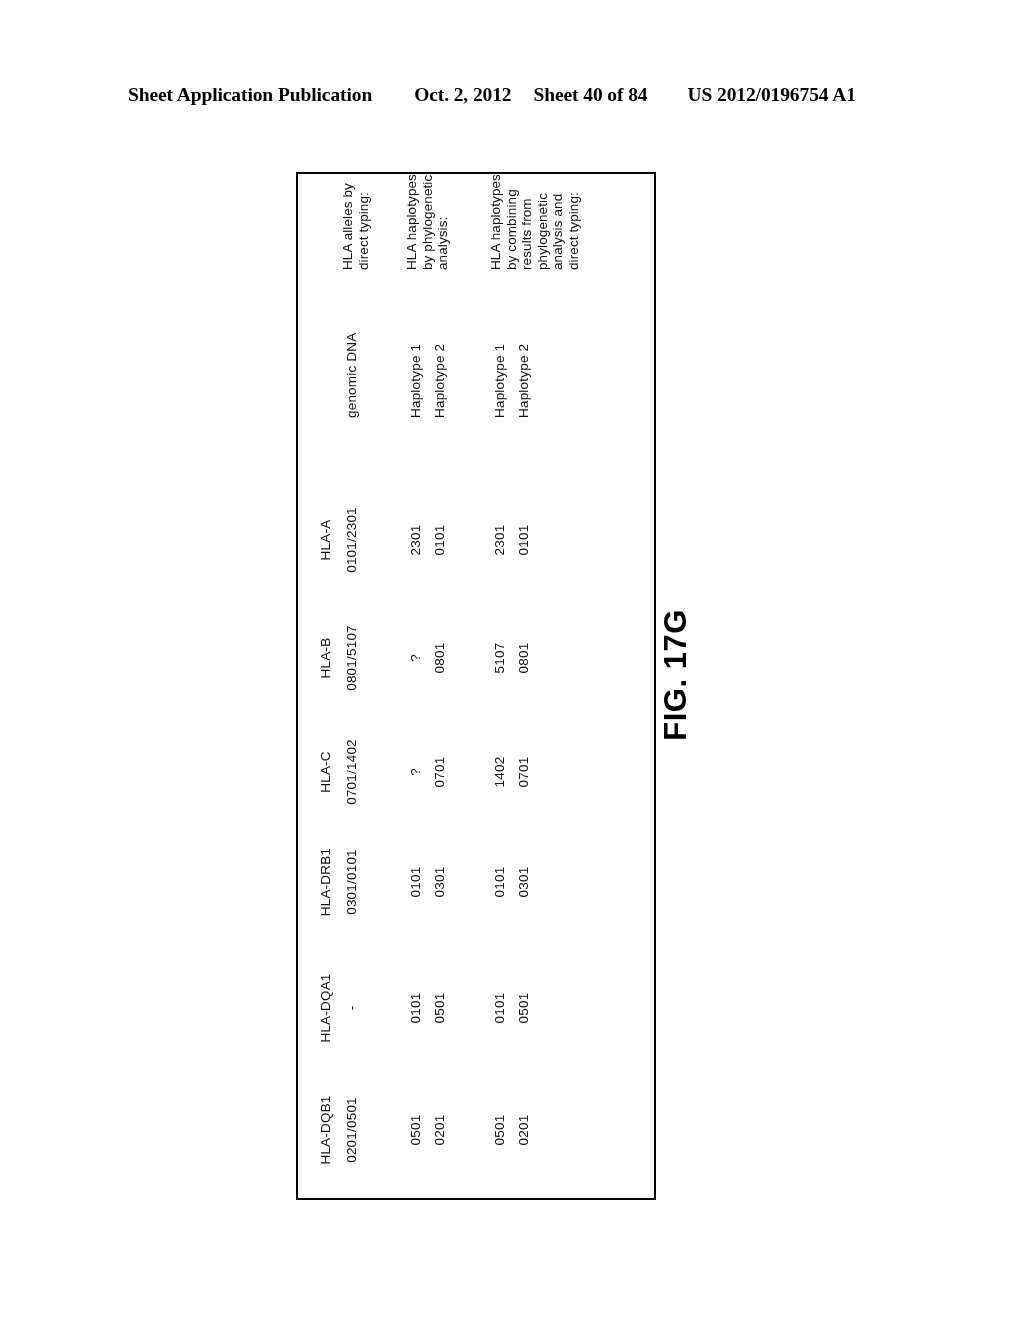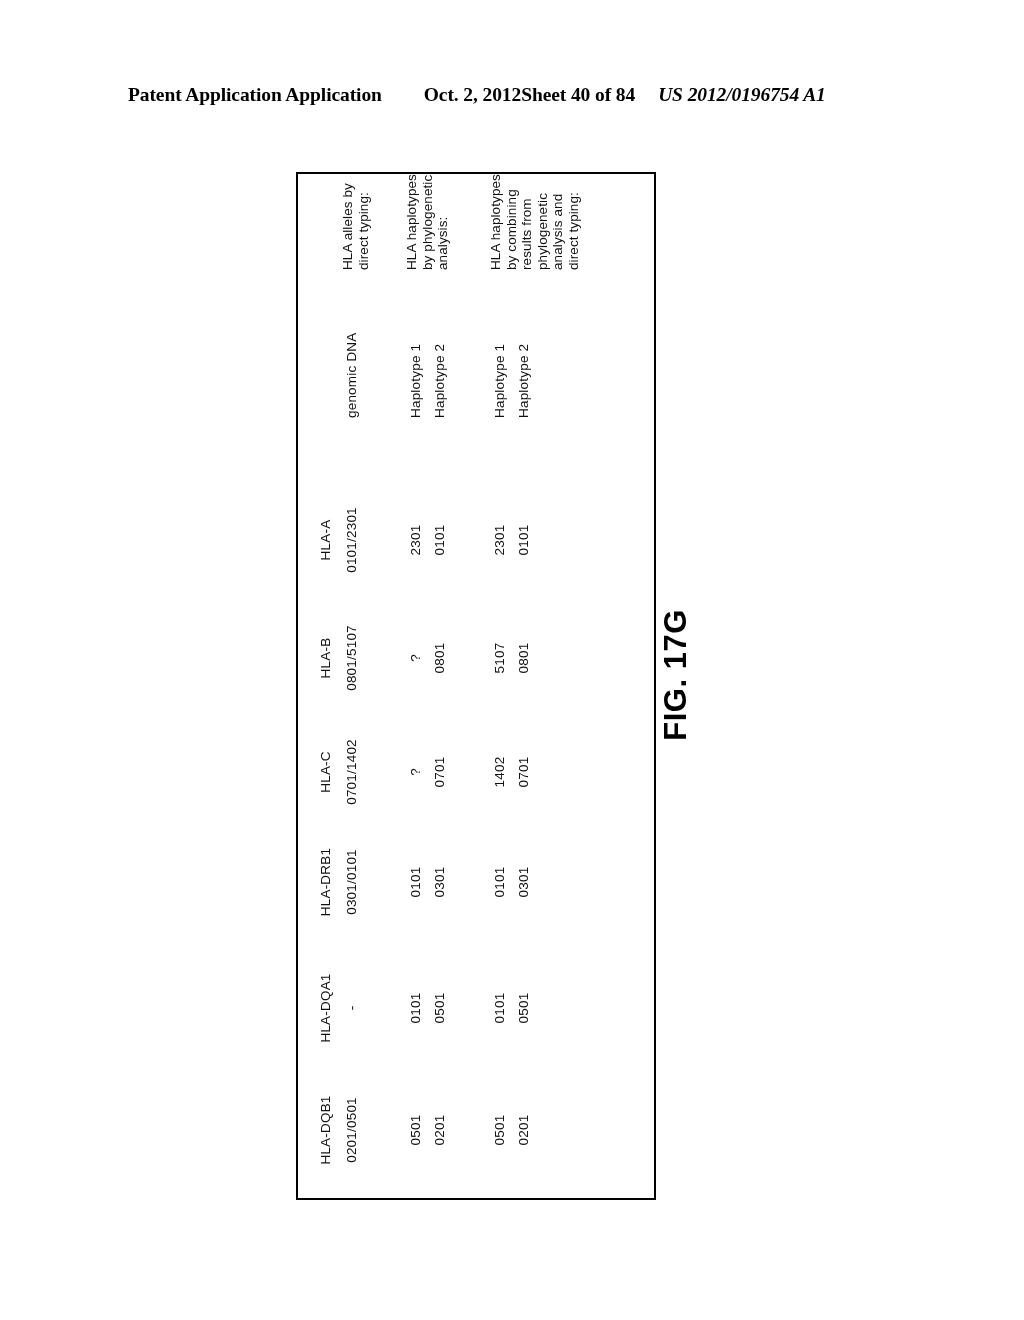--- a/index.html
+++ b/index.html
@@ -26,22 +26,22 @@
     font-family: "Liberation Serif", serif;
     font-weight: bold;
     font-size: 19.5px;
     letter-spacing: -0.1px;
     display: flex;
     align-items: baseline;
     white-space: nowrap;
   }
   #page-header .hdr-title { }
   #page-header .hdr-date { margin-left: 42px; }
-  #page-header .hdr-sheet { }
-  #page-header .hdr-patno { margin-left: 23px; font-style: italic; }
+  #page-header .hdr-sheet { margin-left: 22px; }
+  #page-header .hdr-patno { margin-left: 40px; }
 
   
   #figure-box {
     position: absolute;
     left: 296px;
     top: 172px;
     width: 360px;
     height: 1028px;
     border: 2px solid #000000;
     box-sizing: border-box;
@@ -128,21 +128,21 @@
     font-family: "Liberation Sans", sans-serif;
     font-weight: bold;
     font-size: 31px;
     letter-spacing: 0.5px;
   }
 </style>
 </head>
 <body>
 
 <div id="page-header">
-  <span class="hdr-title">Patent Application Application</span>
+  <span class="hdr-title">Sheet Application Publication</span>
   <span class="hdr-date">Oct. 2, 2012</span>
   <span class="hdr-sheet">Sheet 40 of 84</span>
   <span class="hdr-patno">US 2012/0196754 A1</span>
 </div>
 
 <div id="figure-box"></div>
 
 <div id="rotated-stage">
   <div id="rotated-inner">
     <div id="allele-table">

